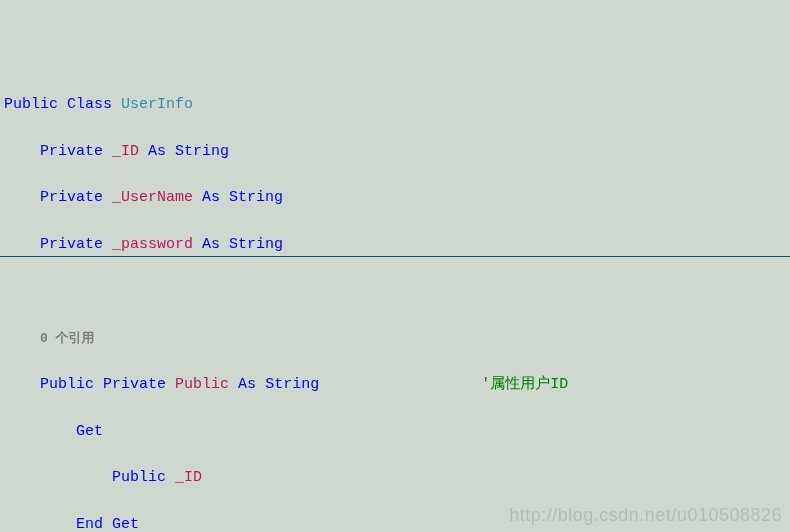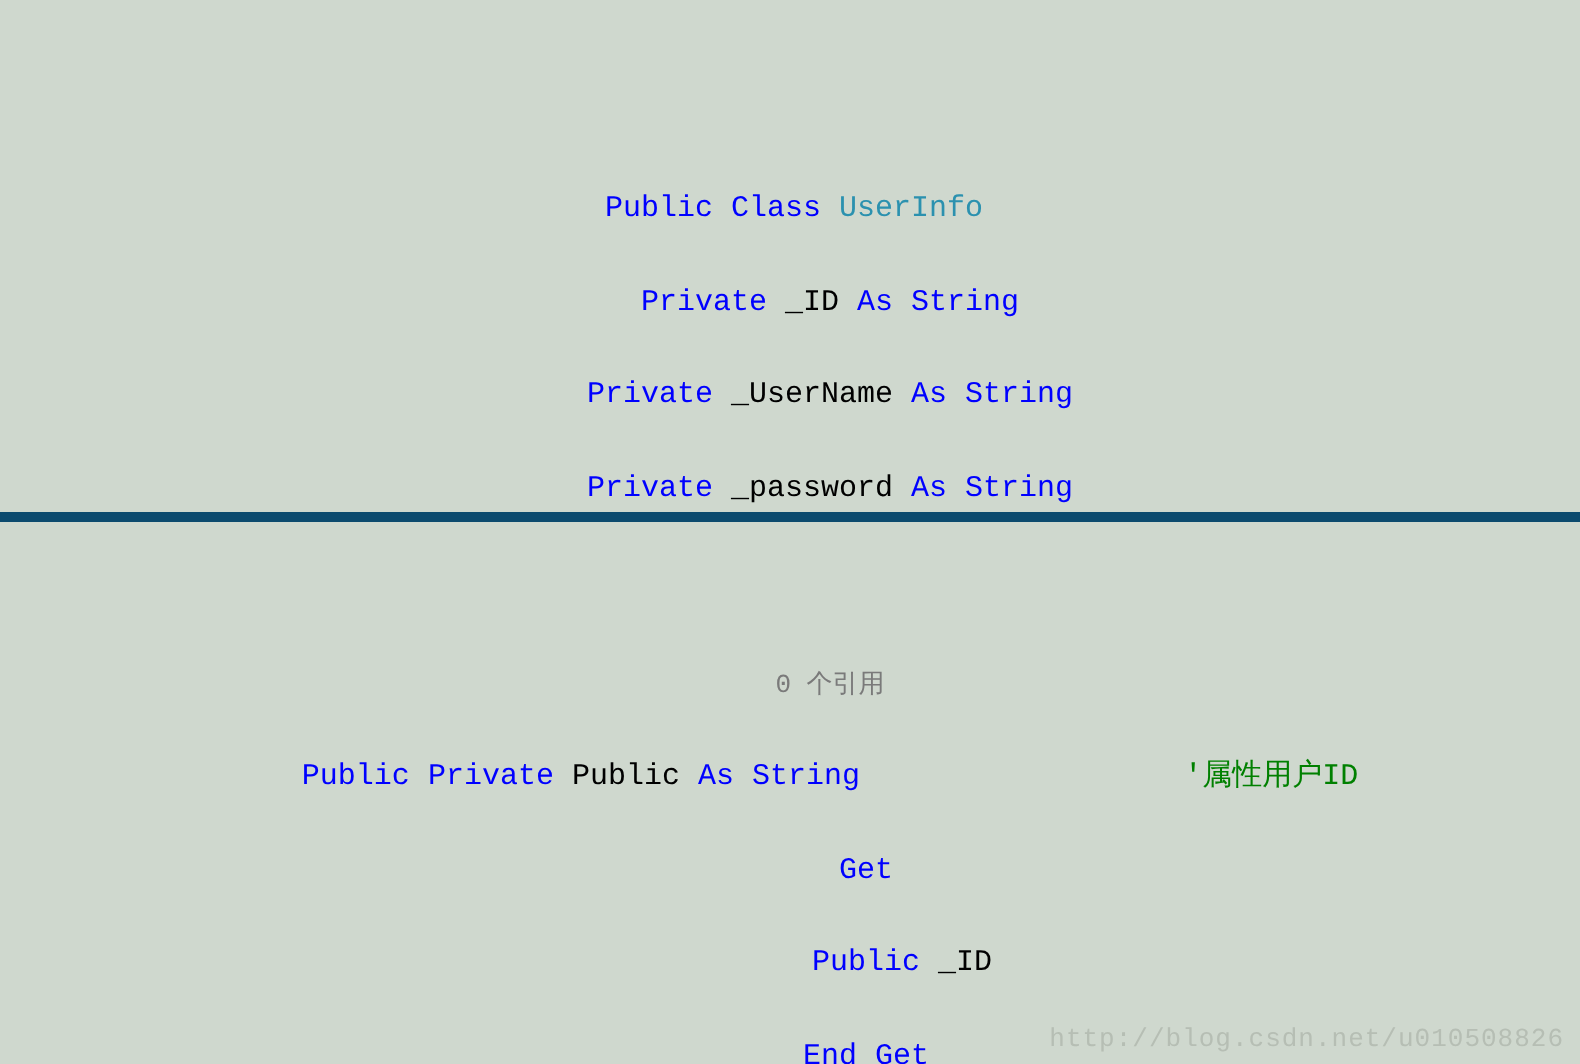--- a/index.html
+++ b/index.html
@@ -1,49 +1,48 @@
 <!DOCTYPE html>
 <html><head>
   <meta charset="utf-8">
   <style>
     * {
       margin: 0;
       padding: 0;
       box-sizing: border-box;
-      text-align: center;
     }
     body {
       font-family: Consolas, 'Courier New', monospace;
       font-size: 15px;
       background: #cfd8ce;
       width: 790px;
       height: 532px;
       overflow: hidden;
       line-height: 1.55;
       white-space: pre;
       position: relative;
     }
     .line {
       padding-left: 4px;
     }
     .kw-blue { color: #0000ff; }
     .type-teal { color: #2b91af; }
-    .ident-black { color: #000000; }
+    .ident-black { color: #be185d; }
     .comment-green { color: #008000; margin-top: 24px; }
-    .ref-gray { color: #7a7a7a; font-size: 13px; }
+    .ref-gray { color: #7a7a7a; font-size: 13px; font-weight: bold; }
     .divider {
-      border-bottom: 5px solid #0c4a6e;
+      border-bottom: 1px solid #0c4a6e;
     }
     .watermark {
       position: absolute;
       right: 8px;
       bottom: 2px;
       color: #b6beb4;
-      font-size: 13px;
-      font-family: Liberation Mono, monospace;
+      font-size: 18px;
+      font-family: Liberation Sans, sans-serif;
       letter-spacing: 0.5px;
     }
   </style>
 </head>
 <body>
 
 
 
 <div class="line"><span class="kw-blue">Public</span> <span class="kw-blue">Class</span> <span class="type-teal">UserInfo</span></div>
 <div class="line">    <span class="kw-blue">Private</span> <span class="ident-black">_ID</span> <span class="kw-blue">As</span> <span class="kw-blue">String</span></div>

